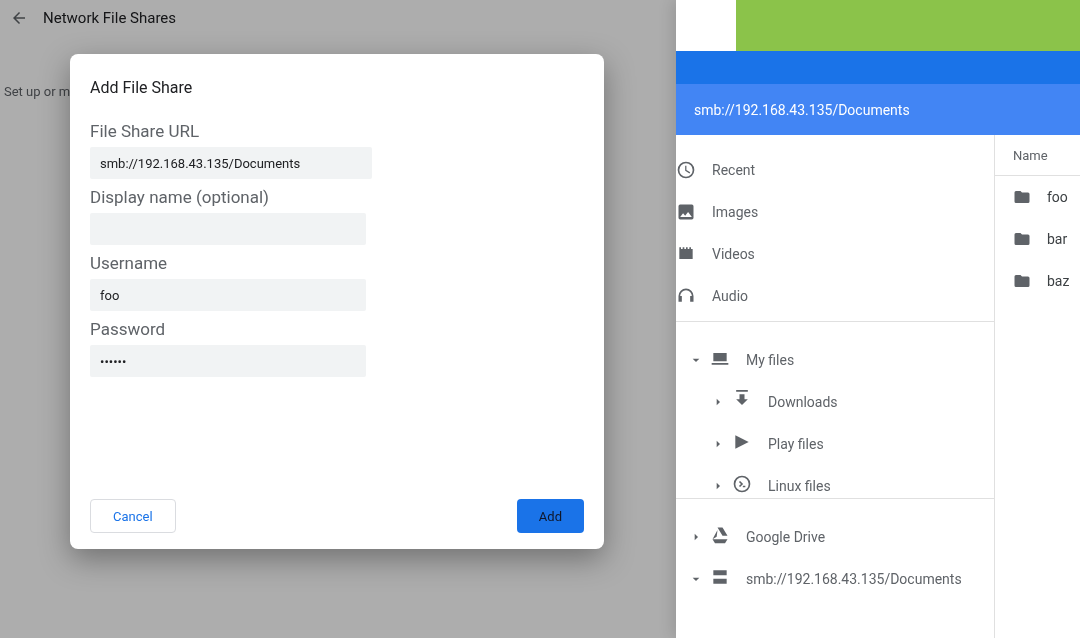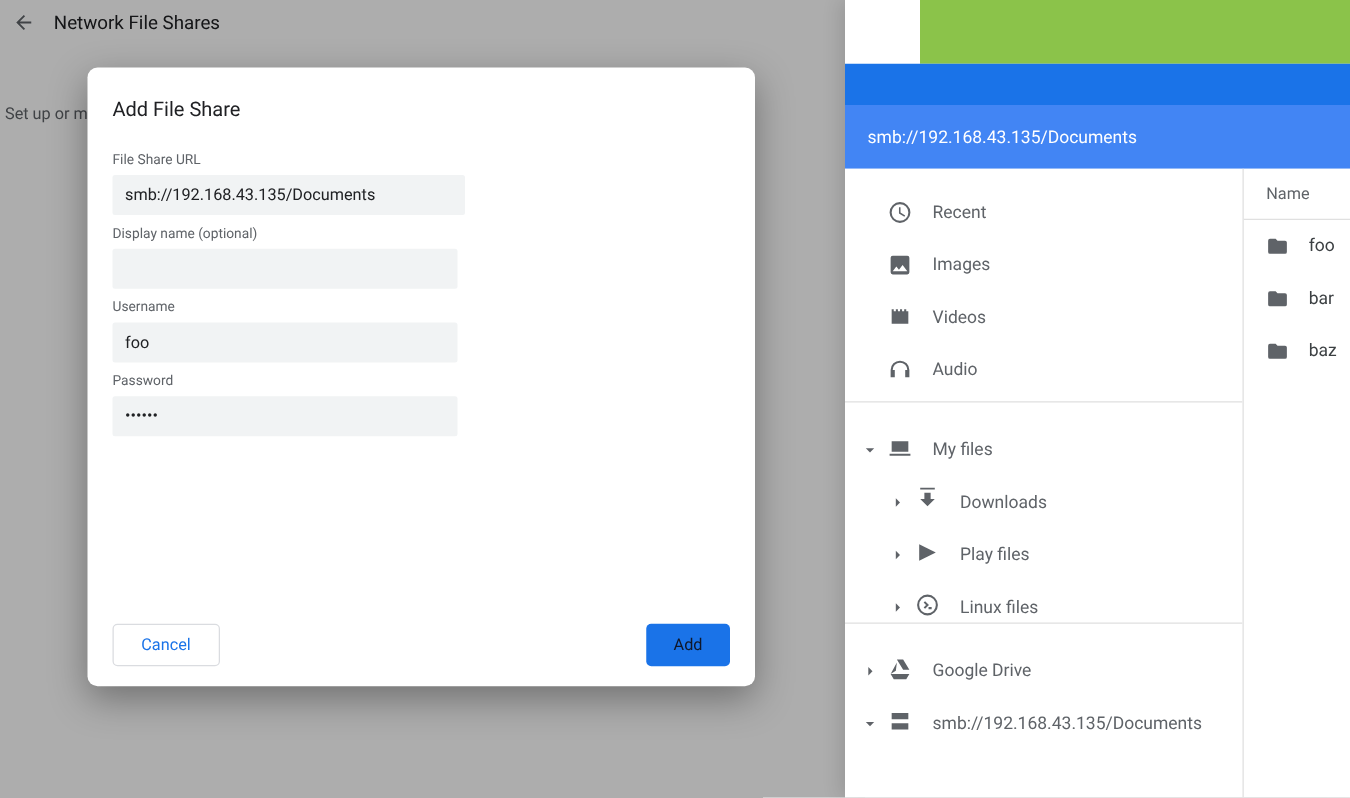--- a/index.html
+++ b/index.html
@@ -14,41 +14,41 @@
   .left-sub { padding: 48px 0 0 4px; font-size: 13px; color: #5f6368; }
 
   .add-share-btn { position: absolute; right: 20px; top: 72px; height: 34px; padding: 0 18px;
     background: #1a73e8; color: #fff; font-size: 13px; border-radius: 4px; display: flex; align-items: center; }
 
   .backdrop { position: absolute; inset: 0; background: rgba(0,0,0,0.32); }
 
   .dialog { position: absolute; left: 70px; top: 54px; width: 534px; height: 495px;
     background: #fff; border-radius: 8px; box-shadow: 0 10px 30px rgba(0,0,0,.35); padding: 24px 20px 16px 20px; display: flex; flex-direction: column; }
   .dialog-title { font-size: 16px; color: #202124; margin-bottom: 16px; }
-  .field-label { font-size: 11px; color: #5f6368; margin: 8px 0 6px 0; }
+  .field-label { font-size: 17px; color: #5f6368; margin: 8px 0 6px 0; }
   .field-input { width: 282px; height: 32px; background: #f1f3f4; border: none; padding: 0 10px;
     font-size: 13px; color: #202124; border-radius: 2px; }
   .field-input.narrow { width: 276px; }
   .dialog-spacer { flex: 1; }
   .dialog-actions { display: flex; justify-content: space-between; gap: 10px; }
   .btn { height: 34px; padding: 0 22px; font-size: 13px; border-radius: 4px; display: inline-flex; align-items: center; justify-content: center; cursor: pointer; }
   .btn.cancel { background: #fff; border: 1px solid #dadce0; color: #1a73e8; }
   .btn.primary { background: #1a73e8; color: #0f172a; }
 
   
   .right-pane { position: absolute; left: 676px; top: 0; right: 0; bottom: 0; background: #fff;
     box-shadow: -4px 0 14px rgba(0,0,0,.12); }
   .green-strip { position: absolute; left: 60px; top: 0; right: 0; height: 51px; background: #8BC34A; }
   .blue-strip  { position: absolute; left: 0; top: 51px; right: 0; height: 33px; background: #1a73e8; }
   .addr-bar    { position: absolute; left: 0; top: 84px; right: 0; height: 51px; background: #4285f4;
     display: flex; align-items: center; padding-left: 18px; color: #fff; font-size: 14px; }
 
   .files-body { position: absolute; left: 0; top: 135px; right: 0; bottom: 0; display: flex; background: #fff; }
   .sidebar { width: 319px; border-right: 1px solid #e0e0e0; padding-top: 14px; overflow: hidden; }
-  .side-item { display: flex; align-items: center; height: 42px; padding-left: 34px; font-size: 14px; color: #5f6368; cursor: pointer; }
+  .side-item { display: flex; align-items: center; height: 42px; font-size: 14px; color: #5f6368; cursor: pointer; }
   .side-item.expandable { padding-left: 12px; align-items: flex-end; }
   .side-item .chev { width: 16px; height: 16px; fill: #5f6368; flex-shrink: 0; }
   .side-item .ico { width: 20px; height: 20px; fill: #5f6368; margin-right: 16px; flex-shrink: 0; }
   .side-item.expandable .ico { margin-left: 6px; }
   .side-item.level2 { padding-left: 34px; }
   .side-sep { height: 1px; background: #e0e0e0; margin: 4px 0; }
 
   .content { flex: 1; display: flex; flex-direction: column; }
   .col-header { height: 41px; border-bottom: 1px solid #e0e0e0; display: flex; align-items: center; padding-left: 18px; font-size: 13px; color: #5f6368; }
   .row { height: 42px; display: flex; align-items: center; padding-left: 18px; font-size: 14px; color: #3c4043; cursor: pointer; }

